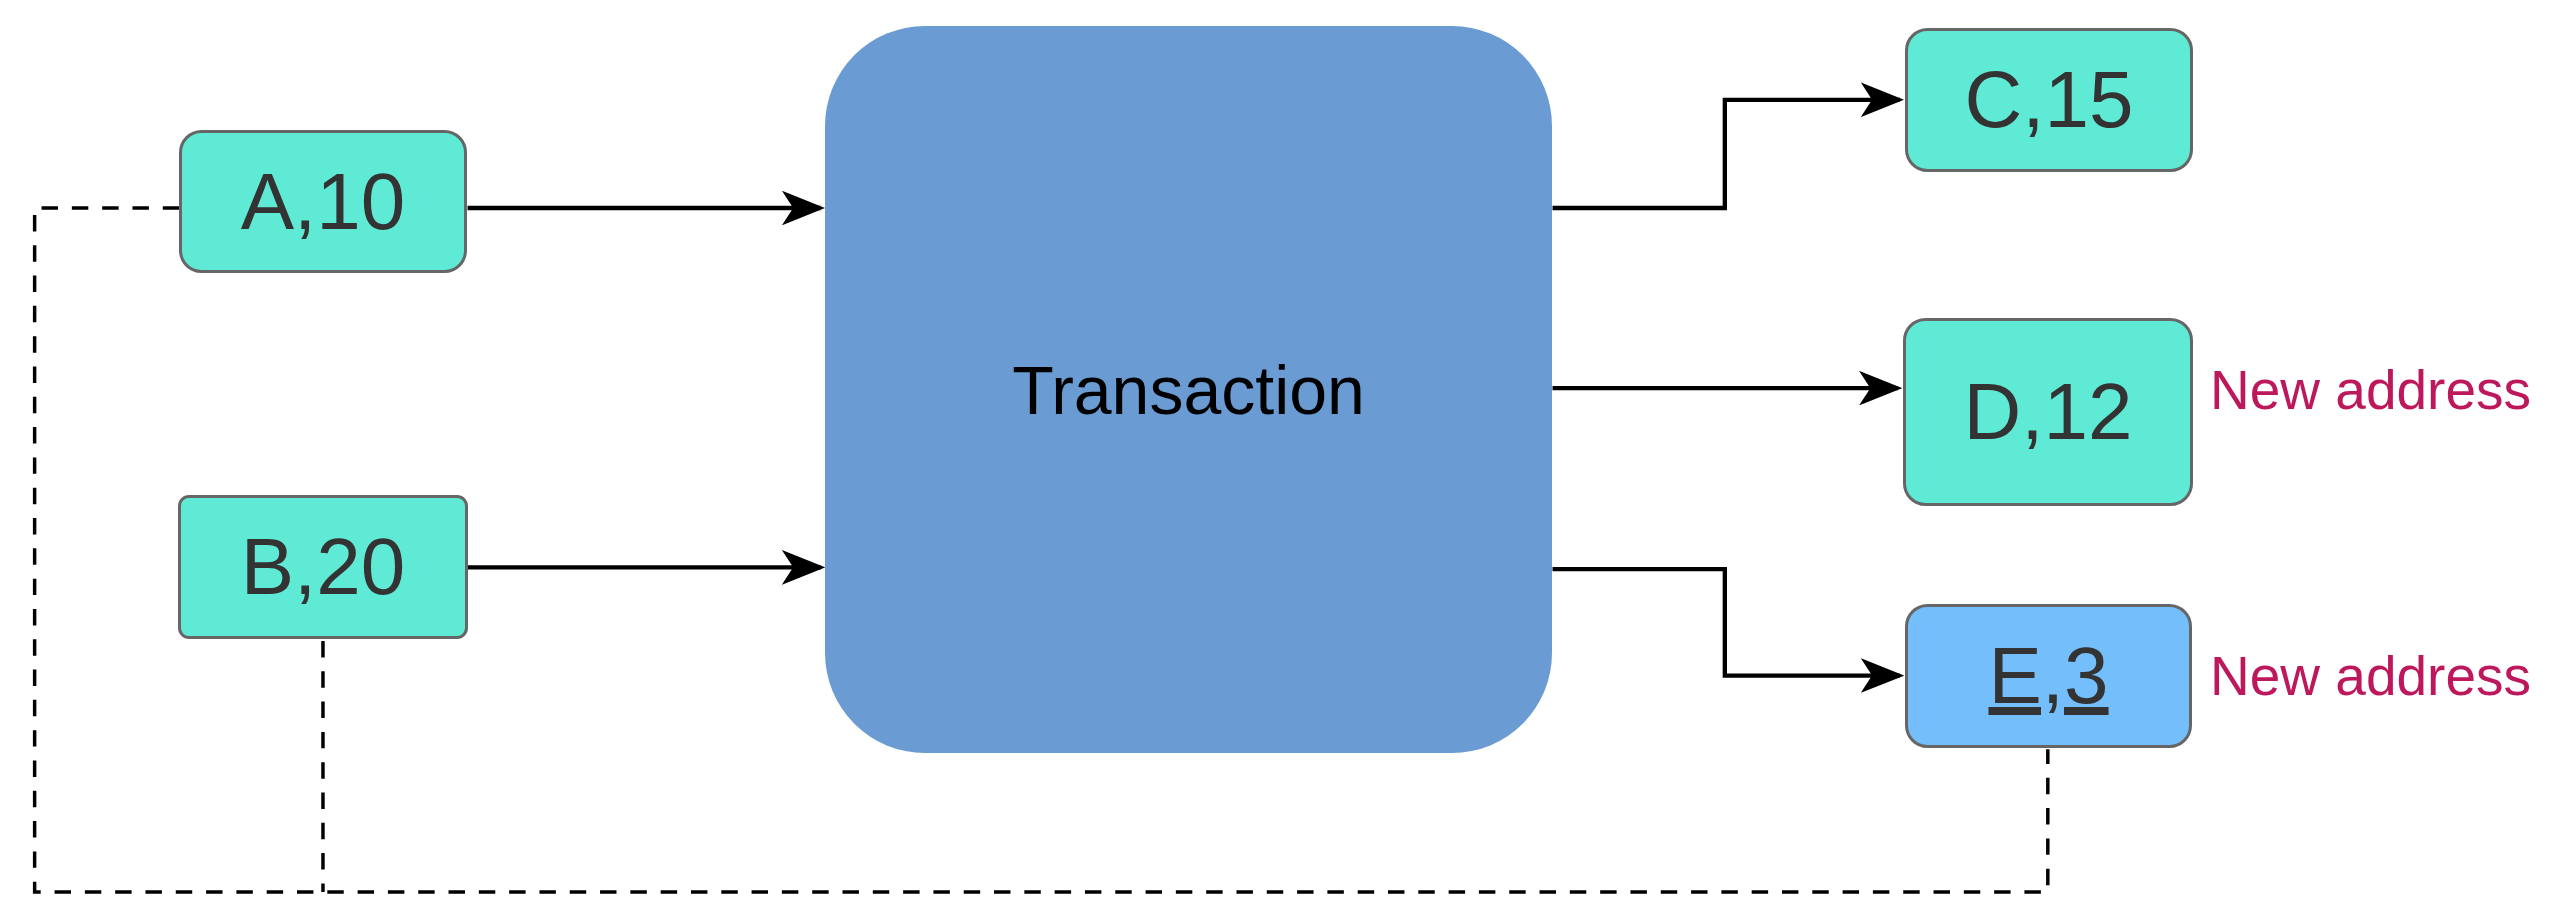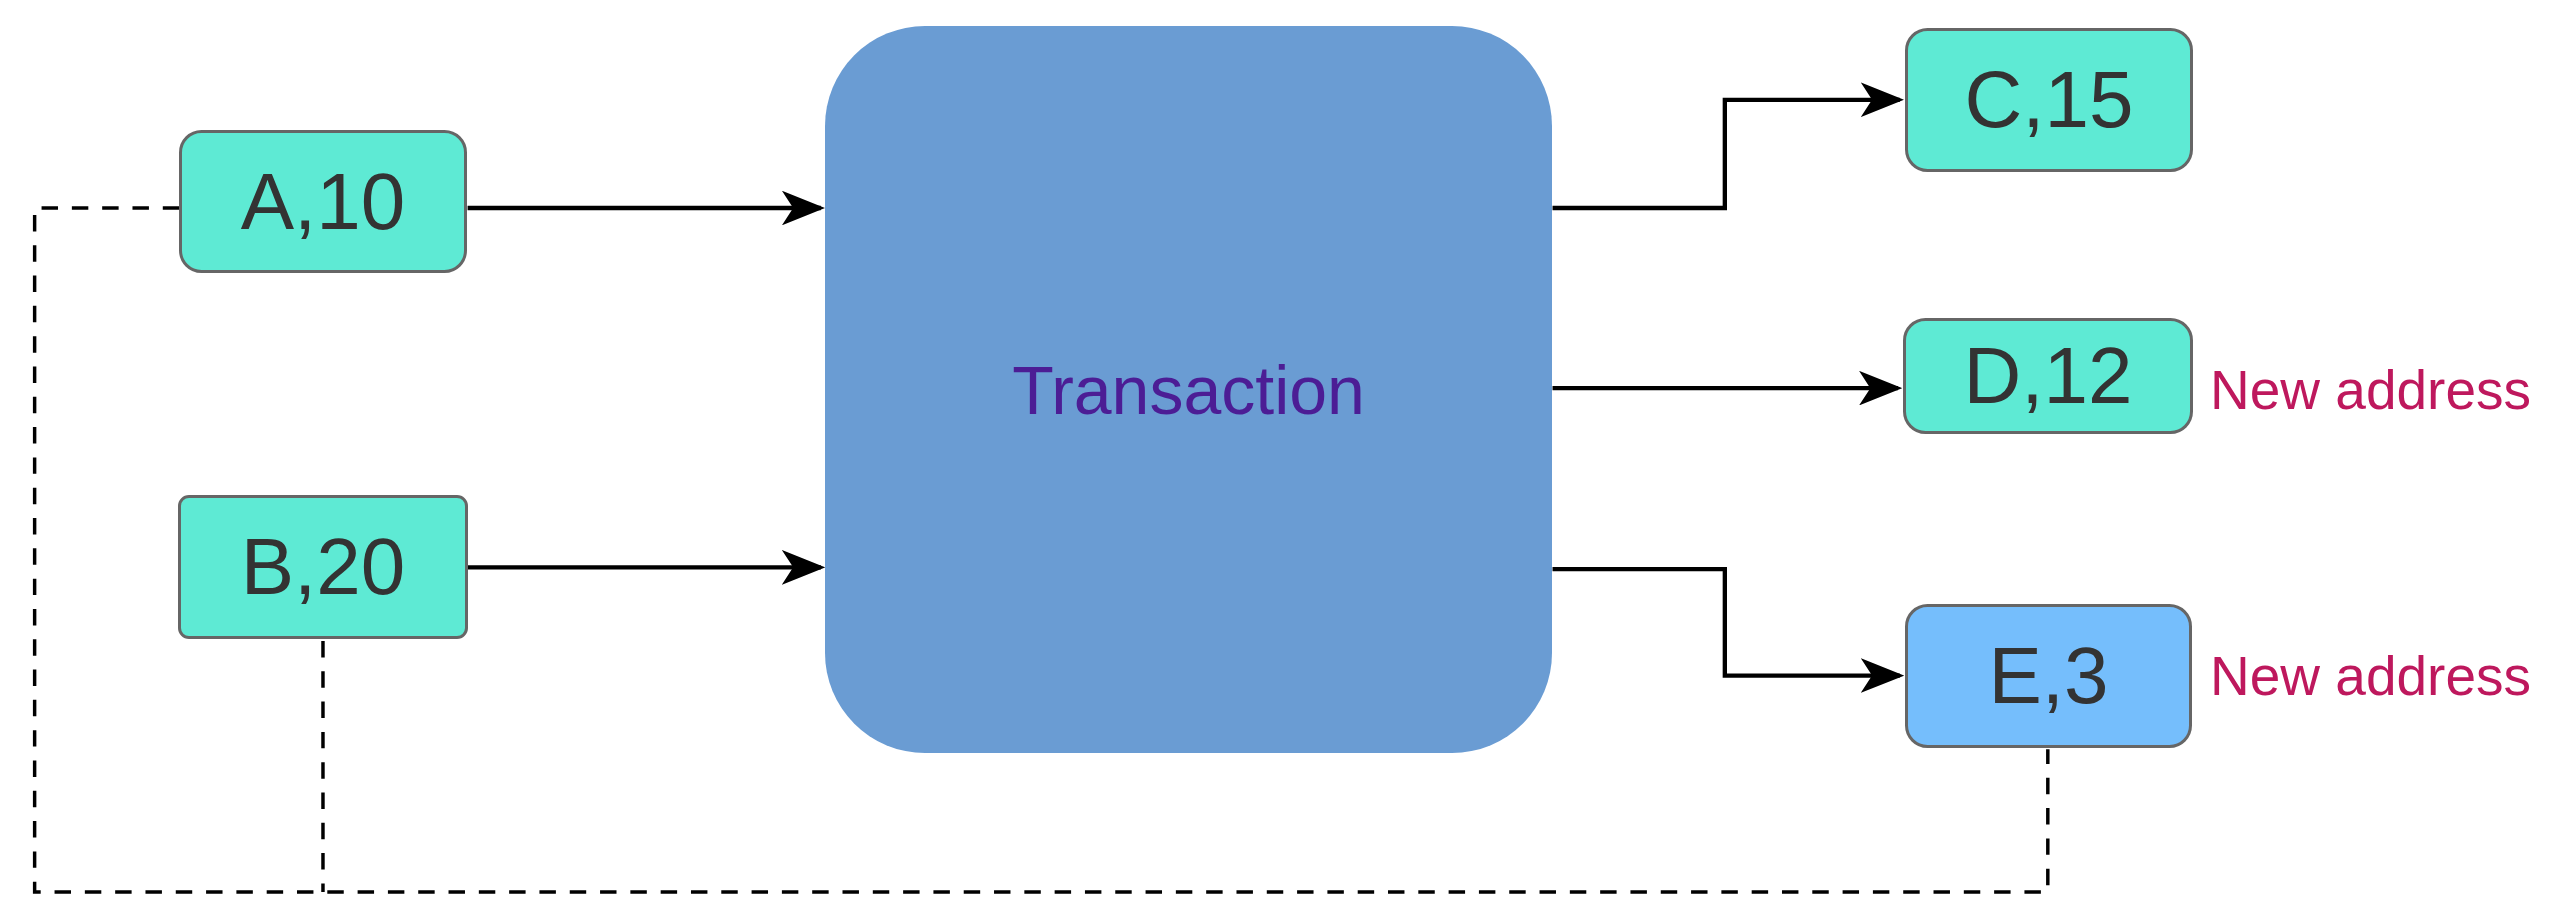--- a/index.html
+++ b/index.html
@@ -34,27 +34,28 @@
   }
   .node.small {
     background: #5eead4;
     border: 3.5px solid #666666;
     border-radius: 22.5px;
     font-size: 80px;
     color: #333333;
   }
   .node.highlight {
     background: #75befc;
+    text-decoration: underline;
   }
   .node.transaction {
     background: #6a9cd3;
     border: none;
     border-radius: 100px;
     font-size: 68px;
-    color: #4c1d95;
+    color: #000000;
   }
   .annotation {
     position: absolute;
     display: flex;
     align-items: center;
     font-size: 55px;
     color: #be185d;
     white-space: nowrap;
   }
 </style>
@@ -89,21 +90,21 @@
   </div>
 
   <div class="node transaction" style="left:825px; top:26px; width:727px; height:727px;">
     <span>Transaction</span>
   </div>
 
   <div class="node small" style="left:1905px; top:28px; width:288px; height:144px;">
     <span>C,15</span>
   </div>
 
-  <div class="node small" style="left:1903px; top:318px; width:290px; height:116px;">
+  <div class="node small" style="left:1903px; top:318px; width:290px; height:188px;">
     <span>D,12</span>
   </div>
 
   <div class="node small highlight" style="left:1905px; top:604px; width:287px; height:144px;">
     <span>E,3</span>
   </div>
 
   <div class="annotation" style="left:2210px; top:318px; height:144px;">New address</div>
 
   <div class="annotation" style="left:2210px; top:604px; height:144px;">New address</div>

